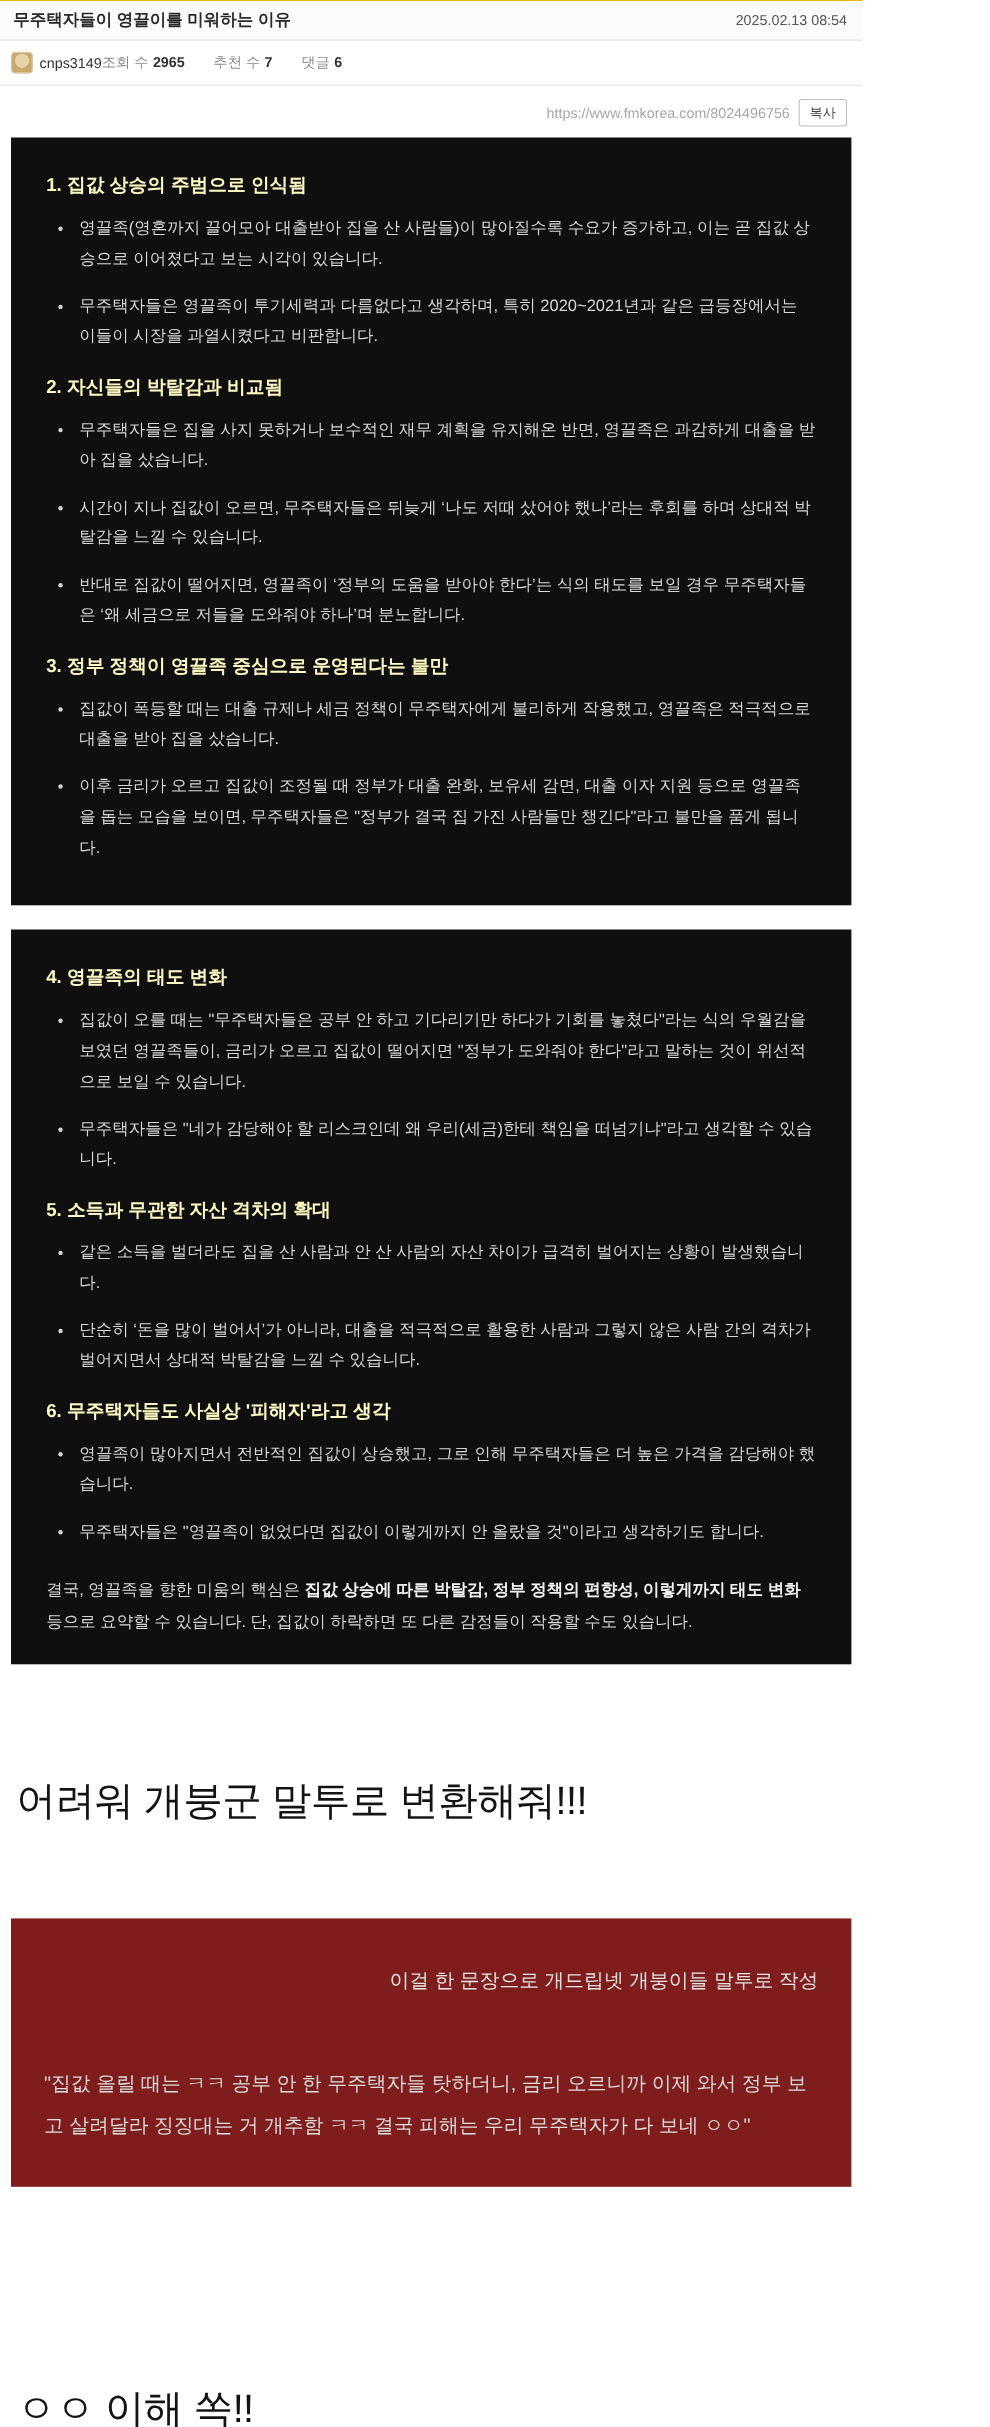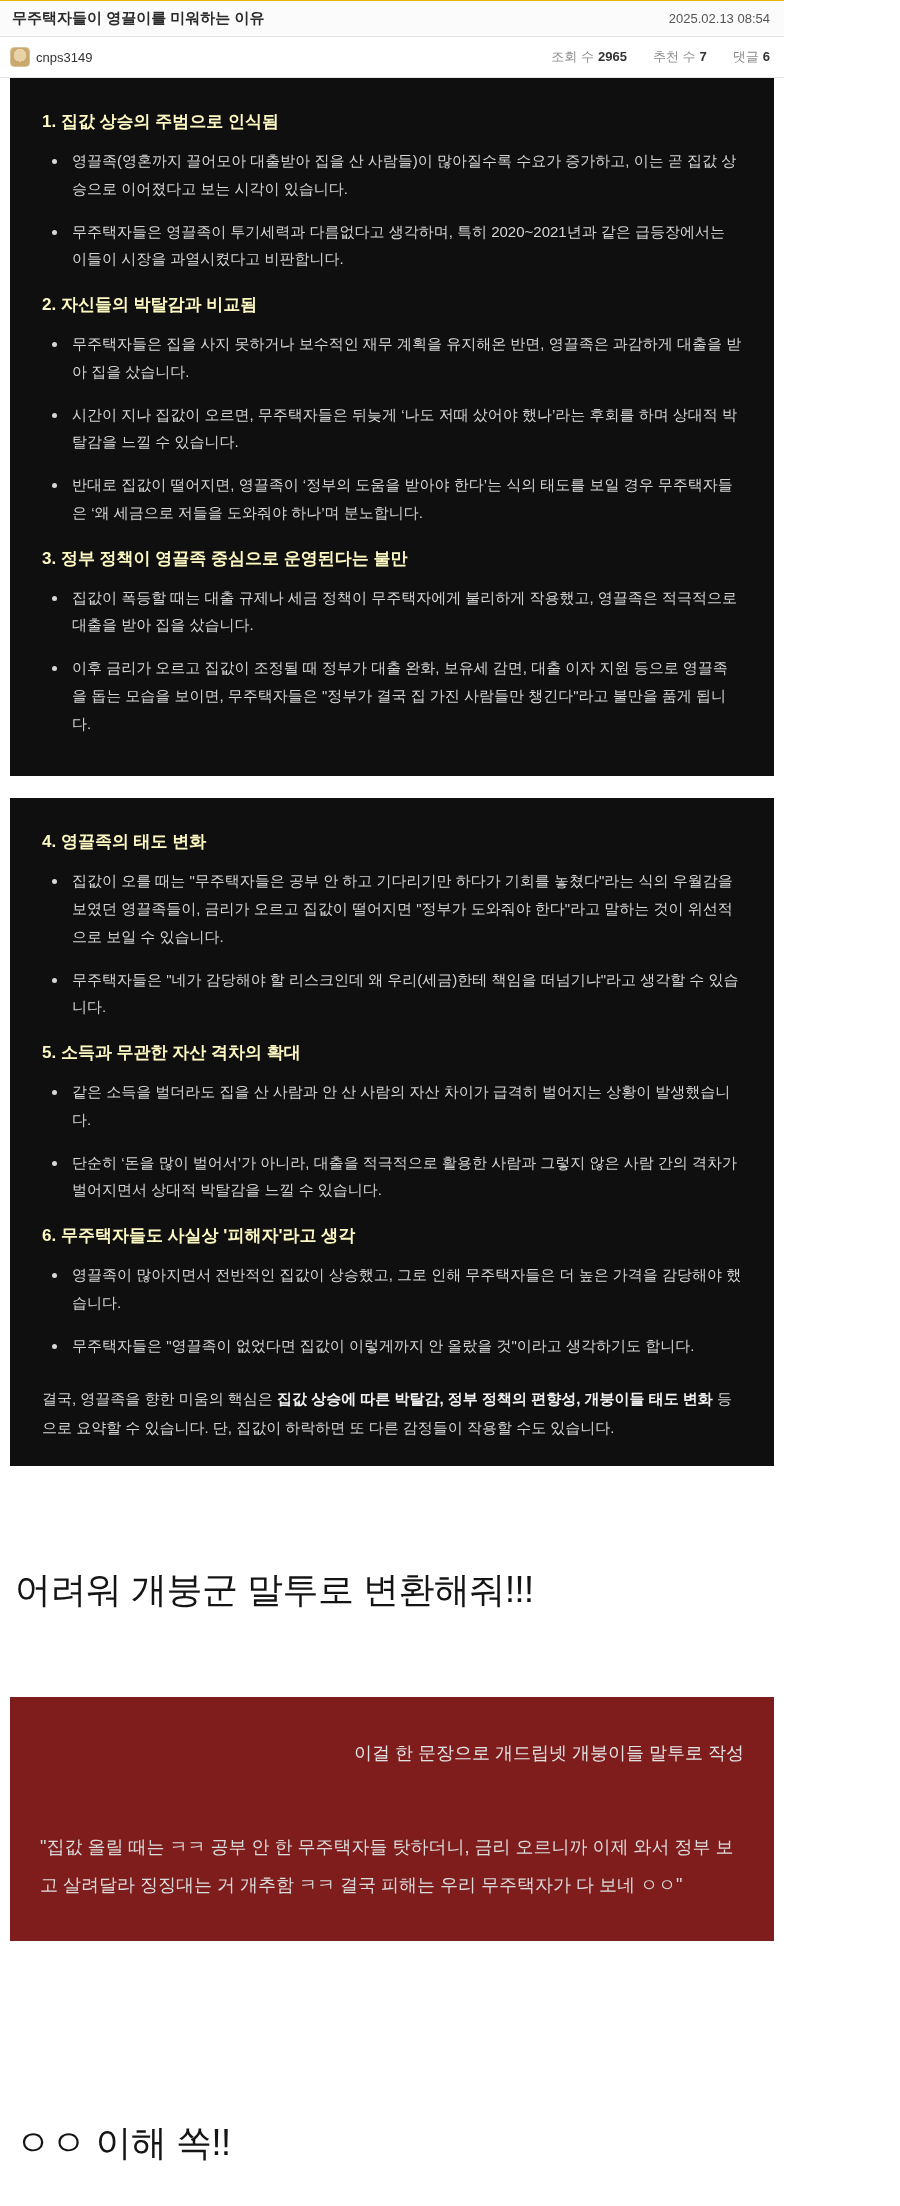--- a/index.html
+++ b/index.html
@@ -17,21 +17,21 @@
     display: flex; justify-content: space-between; align-items: center;
     background: #fbfbfb;
     padding: 0 14px 0 12px;
     height: 36px;
     border-bottom: 1px solid #e2e2e2;
   }
   .title-bar h1 { font-size: 15px; font-weight: 700; color: #2a2a2a; }
   .post-date { font-size: 13px; color: #555; }
 
   .author-bar {
-    display: flex; justify-content: space-between; align-items: center;
+    display: flex; align-items: center;
     height: 41px;
     padding: 0 14px 0 10px;
     border-bottom: 1px solid #e5e5e5;
   }
   .author { display: flex; align-items: center; gap: 6px; cursor: pointer; }
   .avatar {
     width: 20px; height: 20px; border-radius: 4px; display: inline-block;
     background: radial-gradient(circle at 50% 40%, #e8d3a8 0 45%, #c9a96e 46% 100%);
     border: 1px solid #d8c49a;
   }
@@ -118,20 +118,24 @@
       </span>
       <span class="stat">
         <span class="stat-label">추천 수</span><span class="stat-value">7</span>
       </span>
       <span class="stat">
         <span class="stat-label">댓글</span><span class="stat-value">6</span>
       </span>
     </div>
   </div>
 
+  <div class="url-bar">
+    <span class="post-url">https://www.fmkorea.com/8024496756</span>
+    <button class="copy-btn">복사</button>
+  </div>
 
   <div class="dark-block">
     <h2>1. 집값 상승의 주범으로 인식됨</h2>
     <ul>
       <li>영끌족(영혼까지 끌어모아 대출받아 집을 산 사람들)이 많아질수록 수요가 증가하고, 이는 곧 집값 상승으로 이어졌다고 보는 시각이 있습니다.</li>
       <li>무주택자들은 영끌족이 투기세력과 다름없다고 생각하며, 특히 2020~2021년과 같은 급등장에서는 이들이 시장을 과열시켰다고 비판합니다.</li>
     </ul>
     <h2>2. 자신들의 박탈감과 비교됨</h2>
     <ul>
       <li>무주택자들은 집을 사지 못하거나 보수적인 재무 계획을 유지해온 반면, 영끌족은 과감하게 대출을 받아 집을 샀습니다.</li>
@@ -156,21 +160,21 @@
     <h2>5. 소득과 무관한 자산 격차의 확대</h2>
     <ul>
       <li>같은 소득을 벌더라도 집을 산 사람과 안 산 사람의 자산 차이가 급격히 벌어지는 상황이 발생했습니다.</li>
       <li>단순히 ‘돈을 많이 벌어서’가 아니라, 대출을 적극적으로 활용한 사람과 그렇지 않은 사람 간의 격차가 벌어지면서 상대적 박탈감을 느낄 수 있습니다.</li>
     </ul>
     <h2>6. 무주택자들도 사실상 '피해자'라고 생각</h2>
     <ul>
       <li>영끌족이 많아지면서 전반적인 집값이 상승했고, 그로 인해 무주택자들은 더 높은 가격을 감당해야 했습니다.</li>
       <li>무주택자들은 "영끌족이 없었다면 집값이 이렇게까지 안 올랐을 것"이라고 생각하기도 합니다.</li>
     </ul>
-    <p class="conclusion"><span>결국, 영끌족을 향한 미움의 핵심은 </span><b>집값 상승에 따른 박탈감, 정부 정책의 편향성, 개붕이들 태도 변화</b><span> 등으로 요약할 수 있습니다. 단, 집값이 하락하면 또 다른 감정들이 작용할 수도 있습니다.</span></p>
+    <p class="conclusion"><span>결국, 영끌족을 향한 미움의 핵심은 </span><b>집값 상승에 따른 박탈감, 정부 정책의 편향성, 이렇게까지 태도 변화</b><span> 등으로 요약할 수 있습니다. 단, 집값이 하락하면 또 다른 감정들이 작용할 수도 있습니다.</span></p>
   </div>
 
   <div class="plain-comment comment-1">어려워 개붕군 말투로 변환해줘!!!</div>
 
   <div class="reply-block">
     <div class="reply-prompt">이걸 한 문장으로 개드립넷 개붕이들 말투로 작성</div>
     <div class="reply-quote">"집값 올릴 때는 ㅋㅋ 공부 안 한 무주택자들 탓하더니, 금리 오르니까 이제 와서 정부 보고 살려달라 징징대는 거 개추함 ㅋㅋ 결국 피해는 우리 무주택자가 다 보네 ㅇㅇ"</div>
   </div>
 
   <div class="plain-comment comment-2">ㅇㅇ 이해 쏙!!</div>

